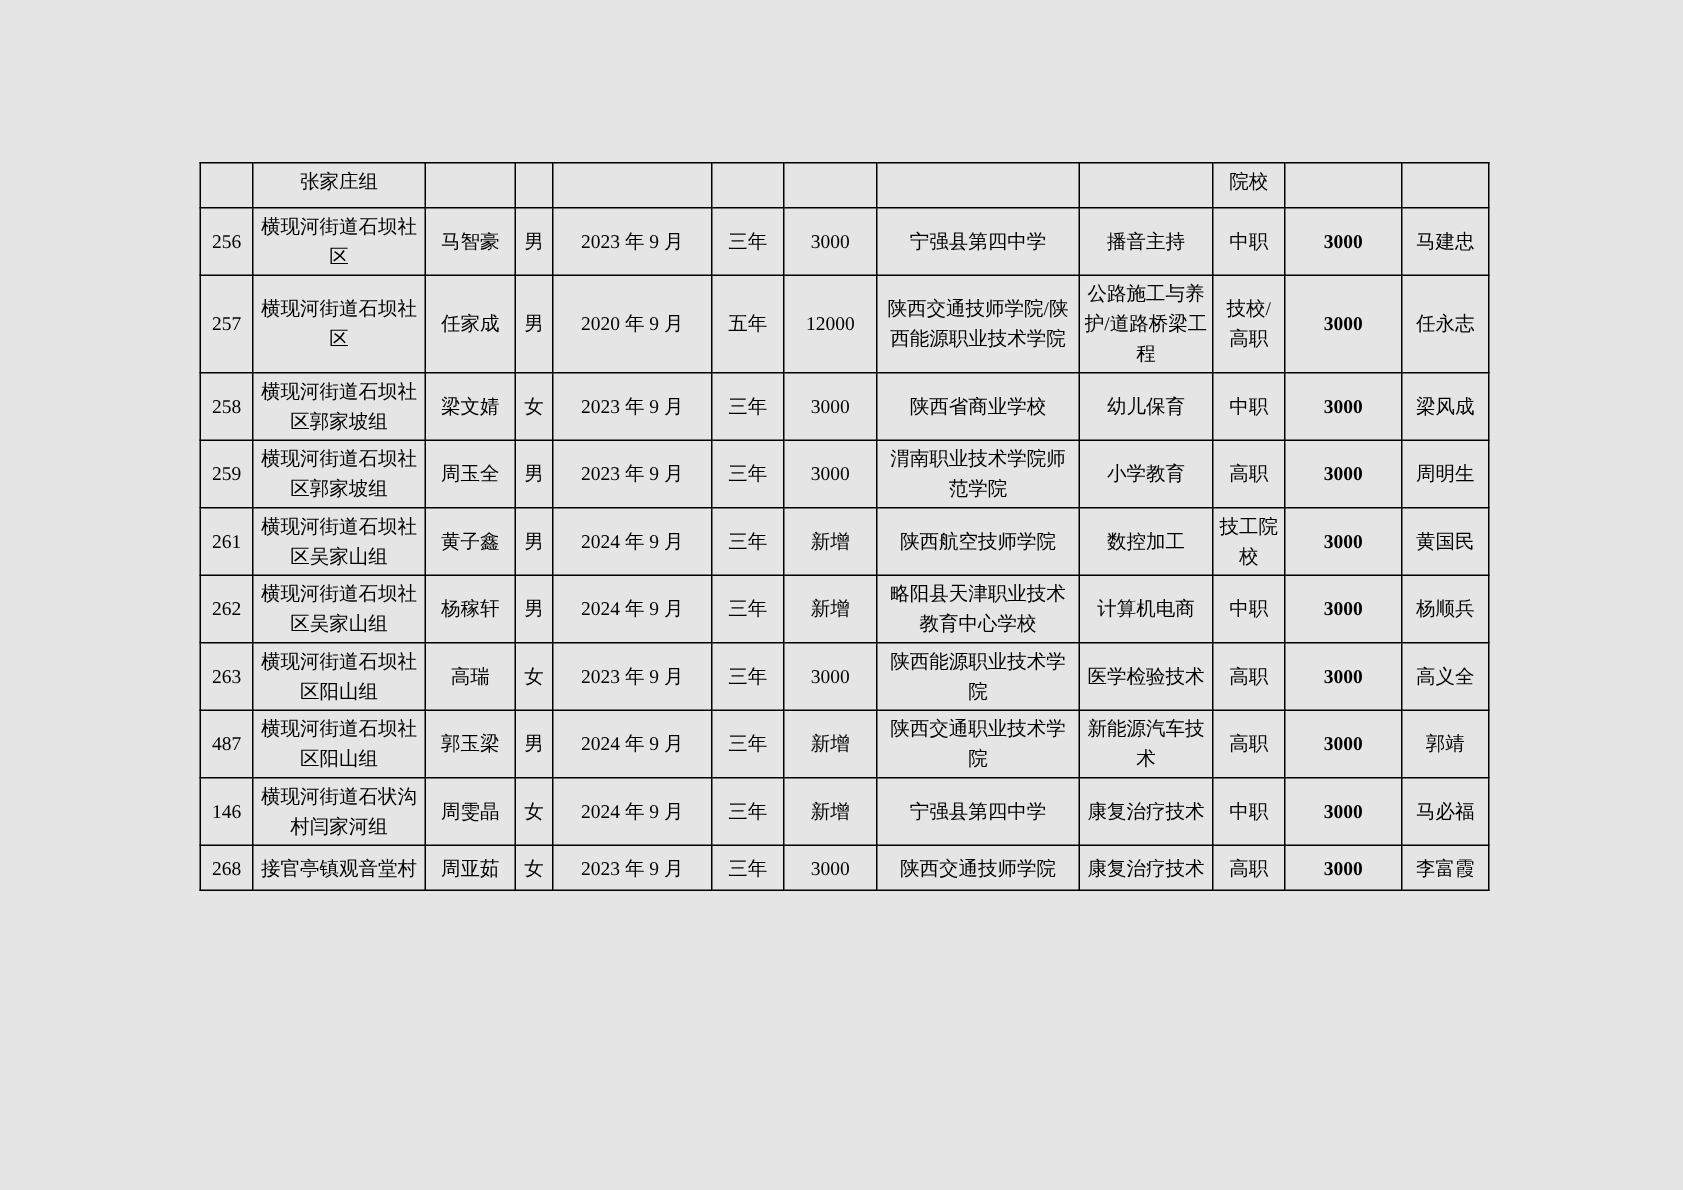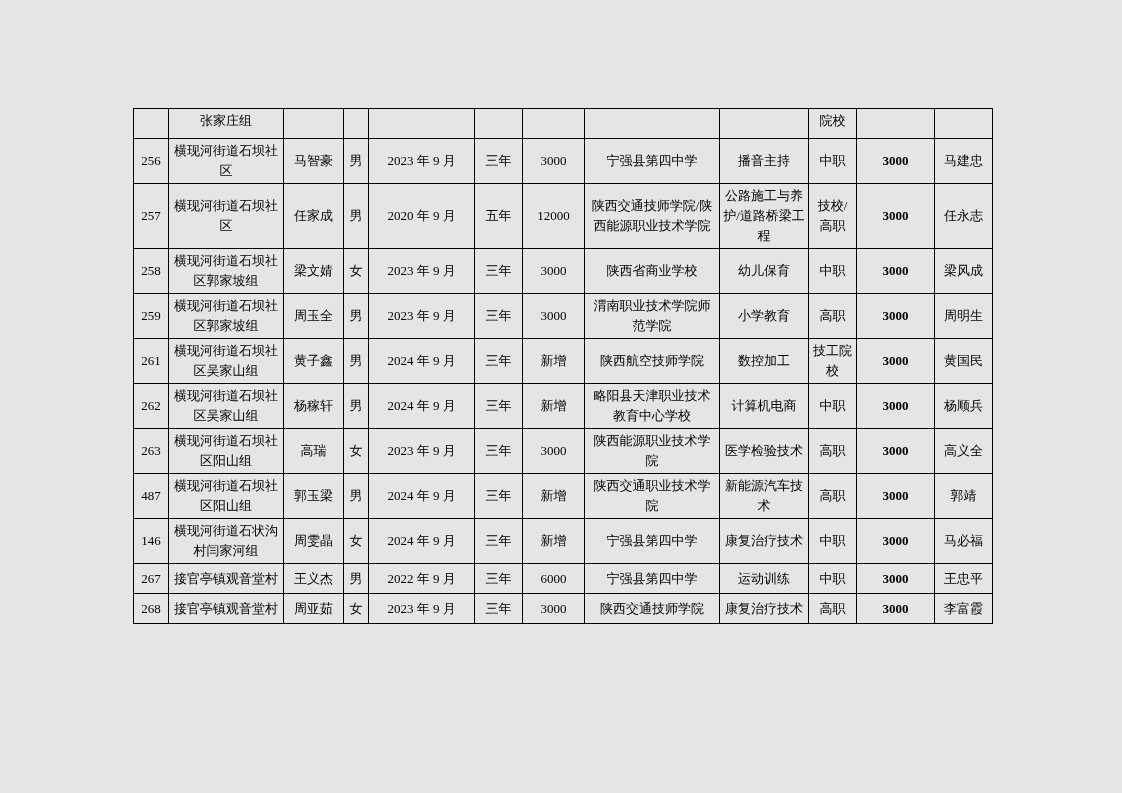--- a/index.html
+++ b/index.html
@@ -205,34 +205,20 @@
     <td class="c-date">2024 年 9 月</td>
     <td class="c-duration">三年</td>
     <td class="c-amount">新增</td>
     <td class="c-school">宁强县第四中学</td>
     <td class="c-major">康复治疗技术</td>
     <td class="c-level">中职</td>
     <td class="c-grant">3000</td>
     <td class="c-contact">马必福</td>
   </tr>
         <tr class="data-row">
-    <td class="c-no">267</td>
-    <td class="c-community">接官亭镇观音堂村</td>
-    <td class="c-name">王义杰</td>
-    <td class="c-gender">男</td>
-    <td class="c-date">2022 年 9 月</td>
-    <td class="c-duration">三年</td>
-    <td class="c-amount">6000</td>
-    <td class="c-school">宁强县第四中学</td>
-    <td class="c-major">运动训练</td>
-    <td class="c-level">中职</td>
-    <td class="c-grant">3000</td>
-    <td class="c-contact">王忠平</td>
-  </tr>
-        <tr class="data-row">
     <td class="c-no">268</td>
     <td class="c-community">接官亭镇观音堂村</td>
     <td class="c-name">周亚茹</td>
     <td class="c-gender">女</td>
     <td class="c-date">2023 年 9 月</td>
     <td class="c-duration">三年</td>
     <td class="c-amount">3000</td>
     <td class="c-school">陕西交通技师学院</td>
     <td class="c-major">康复治疗技术</td>
     <td class="c-level">高职</td>

